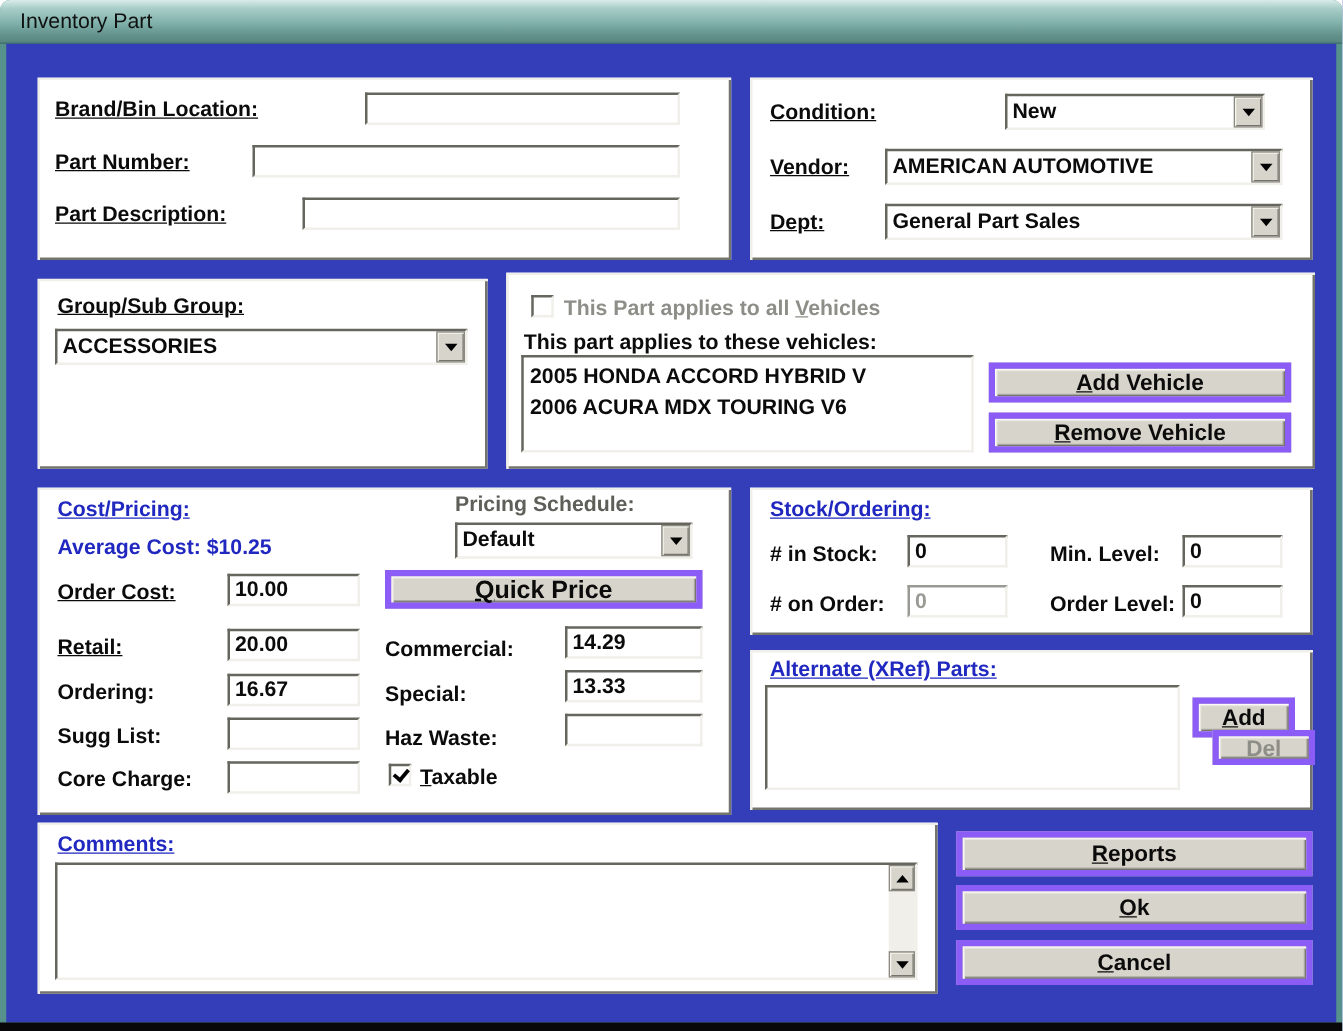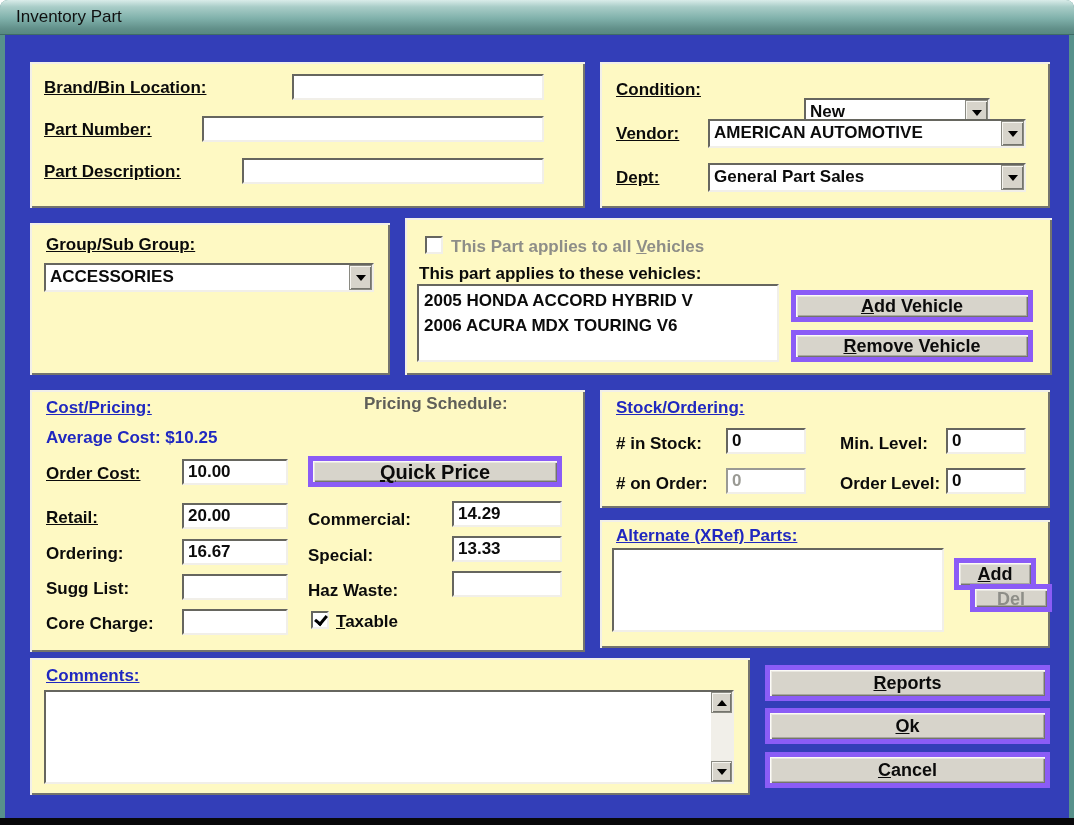--- a/index.html
+++ b/index.html
@@ -12,21 +12,21 @@
   .titlebar {
     position:absolute; left:0; top:0; width:100%; height:35px;
     background:linear-gradient(180deg,#d9ece9 0%,#a9cdc8 20%,#7fb0aa 55%,#618f89 85%,#578981 100%);
     border-bottom:1px solid #3f6b66;
     display:flex; align-items:center; padding:0 16px;
   }
   .title-text { font-size:17px; color:#101010; }
   .dialog { position:absolute; left:5px; top:35px; width:1064px; height:783px; background:#333eb8; }
   .blackbar { position:absolute; left:0; bottom:0; width:100%; height:7px; background:#08080a; }
 
-  .panel { position:absolute; background:#fef9c3; box-shadow: inset 2px 2px 0 #f1efe9, inset -2px -2px 0 #74746d; }
+  .panel { position:absolute; background:#ffffff; box-shadow: inset 2px 2px 0 #f1efe9, inset -2px -2px 0 #74746d; }
 
   .lbl { position:absolute; font-weight:bold; font-size:17px; color:#0b0b0b; white-space:nowrap; }
   .ul { text-decoration:underline; }
   .heading { color:#2028c0; text-decoration:underline; }
   .blue { color:#2028c0; }
   .gray { color:#5f5f59; }
   .dim-label { color:#8e8e88; }
 
   .tb {
     position:absolute; height:26px; background:#fff;
@@ -104,21 +104,21 @@
       <span class="lbl ul" style="left:14px;top:16px;">Brand/Bin Location:</span>
       <input class="tb" style="left: 262px; top: 12px; width: 252px;" value="">
       <span class="lbl ul" style="left:14px;top:58px;">Part Number:</span>
       <input class="tb" style="left: 172px; top: 54px; width: 342px;" value="">
       <span class="lbl ul" style="left:14px;top:100px;">Part Description:</span>
       <input class="tb" style="left: 212px; top: 96px; width: 302px;" value="">
     </div>
 
     <div class="panel" style="left:595px;top:27px;width:450px;height:146px;">
       <span class="lbl ul" style="left:16px;top:18px;">Condition:</span>
-      <div class="dd" style="left:204px;top:13px;width:186px;margin-top:23px;">
+      <div class="dd" style="left:204px;top:13px;width:208px;">
         <span class="dd-val">New</span>
         <span class="dd-arrow"></span>
       </div>
       <span class="lbl ul" style="left:16px;top:62px;">Vendor:</span>
       <div class="dd" style="left:108px;top:57px;width:318px;">
         <span class="dd-val">AMERICAN AUTOMOTIVE</span>
         <span class="dd-arrow"></span>
       </div>
       <span class="lbl ul" style="left:16px;top:106px;">Dept:</span>
       <div class="dd" style="left:108px;top:101px;width:318px;">
@@ -144,20 +144,24 @@
         <div class="list-item">2006 ACURA MDX TOURING V6</div>
       </div>
       <button class="btn" style="left:386px;top:72px;width:242px;height:32px;"><u>A</u>dd Vehicle</button>
       <button class="btn" style="left:386px;top:112px;width:242px;height:32px;"><u>R</u>emove Vehicle</button>
     </div>
 
     <div class="panel" style="left:25px;top:355px;width:555px;height:262px;">
       <span class="lbl heading" style="left:16px;top:8px;">Cost/Pricing:</span>
       <span class="lbl blue" style="left:16px;top:38px;">Average Cost: $10.25</span>
       <span class="lbl gray" style="left:334px;top:4px;">Pricing Schedule:</span>
+      <div class="dd" style="left:334px;top:28px;width:190px;">
+        <span class="dd-val">Default</span>
+        <span class="dd-arrow"></span>
+      </div>
       <button class="btn" style="left:278px;top:66px;width:254px;height:31px;font-size:20px;"><u>Q</u>uick Price</button>
 
       <span class="lbl ul" style="left:16px;top:74px;">Order Cost:</span>
       <input class="tb" style="left: 152px; top: 69px; width: 106px;" value="10.00">
       <span class="lbl ul" style="left:16px;top:118px;">Retail:</span>
       <input class="tb" style="left: 152px; top: 113px; width: 106px;" value="20.00">
       <span class="lbl" style="left:16px;top:154px;">Ordering:</span>
       <input class="tb" style="left: 152px; top: 149px; width: 106px;" value="16.67">
       <span class="lbl" style="left:16px;top:189px;">Sugg List:</span>
       <input class="tb" style="left: 152px; top: 184px; width: 106px;" value="">

